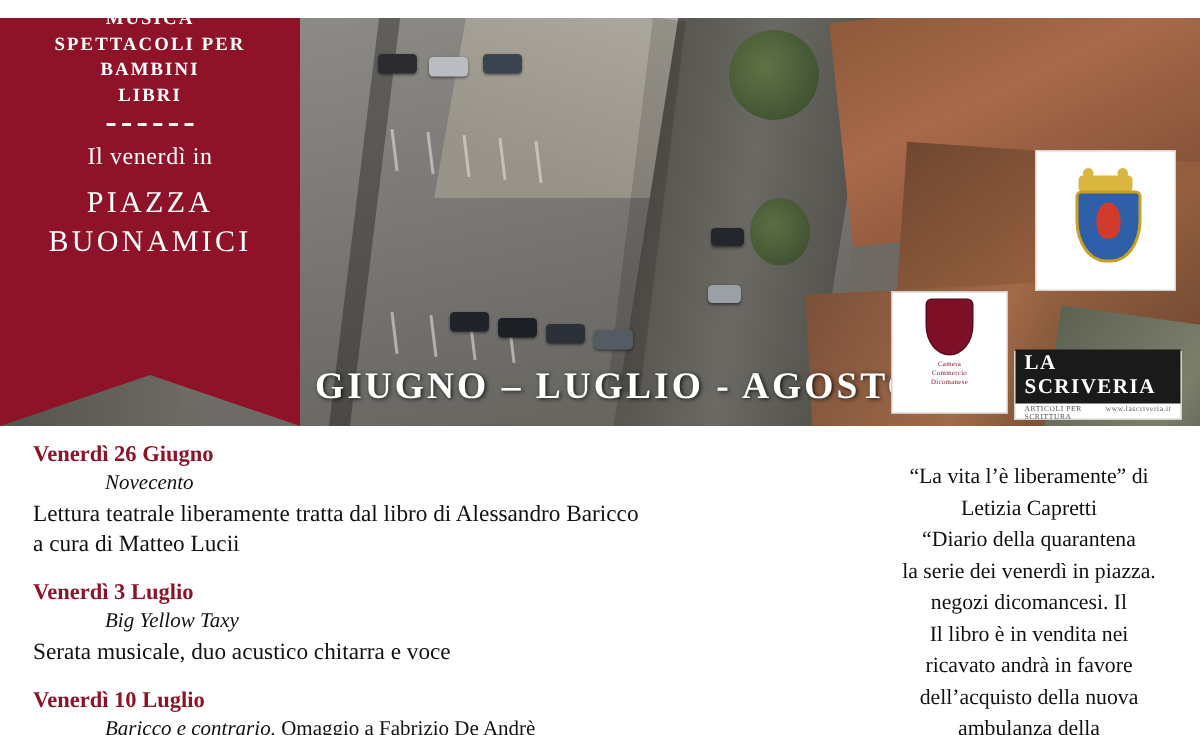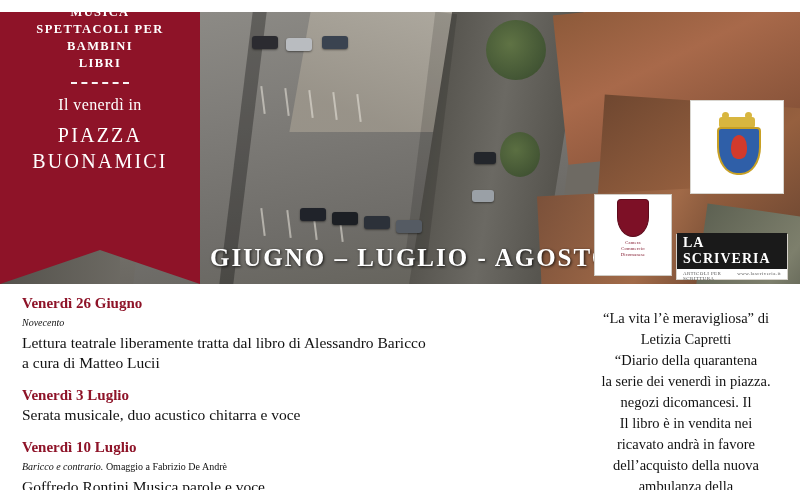--- a/index.html
+++ b/index.html
@@ -300,22 +300,23 @@
   }
   .event { margin-bottom: 13px; }
   .event-date {
     color: #8e1328;
     font-weight: bold;
     font-size: 15px;
     line-height: 19px;
   }
   .event-title {
     font-style: italic;
-    font-size: 10px;
+    font-size: 14px;
     line-height: 20px;
+    margin-left: 48px;
   }
   .event-title .plain { font-style: normal; font-weight: normal; }
   .event-line {
     font-size: 15.5px;
     line-height: 20px;
   }
 
   
   .note {
     position: absolute;
@@ -418,35 +419,38 @@
       <div class="event-date">Venerdì 26 Giugno</div>
       <div class="event-title">
         <span>Novecento</span><span class="plain"></span>
       </div>
       <div class="event-line">Lettura teatrale liberamente tratta dal libro di Alessandro Baricco</div>
       <div class="event-line">a cura di Matteo Lucii</div>
     </div>
 
     <div class="event">
       <div class="event-date">Venerdì 3 Luglio</div>
+      <div class="event-title">
+        <span>Big Yellow Taxy</span><span class="plain"></span>
+      </div>
       <div class="event-line">Serata musicale, duo acustico chitarra e voce</div>
     </div>
 
     <div class="event">
       <div class="event-date">Venerdì 10 Luglio</div>
       <div class="event-title">
         <span>Baricco e contrario.</span><span class="plain"> Omaggio a Fabrizio De Andrè</span>
       </div>
       <div class="event-line">Goffredo Rontini Musica parole e voce</div>
     </div>
 
   </div>
 
   <div class="note">
-    <div>“La vita l’è meravigliosa” di</div>
+    <div>“La vita l’è liberamente” di</div>
     <div>Letizia Capretti</div>
     <div>“Diario della quarantena</div>
     <div>la serie dei venerdì in piazza.</div>
     <div>negozi dicomancesi. Il</div>
     <div>Il libro è in vendita nei</div>
     <div>ricavato andrà in favore</div>
     <div>dell’acquisto della nuova</div>
     <div>ambulanza della</div>
 
   </div>

